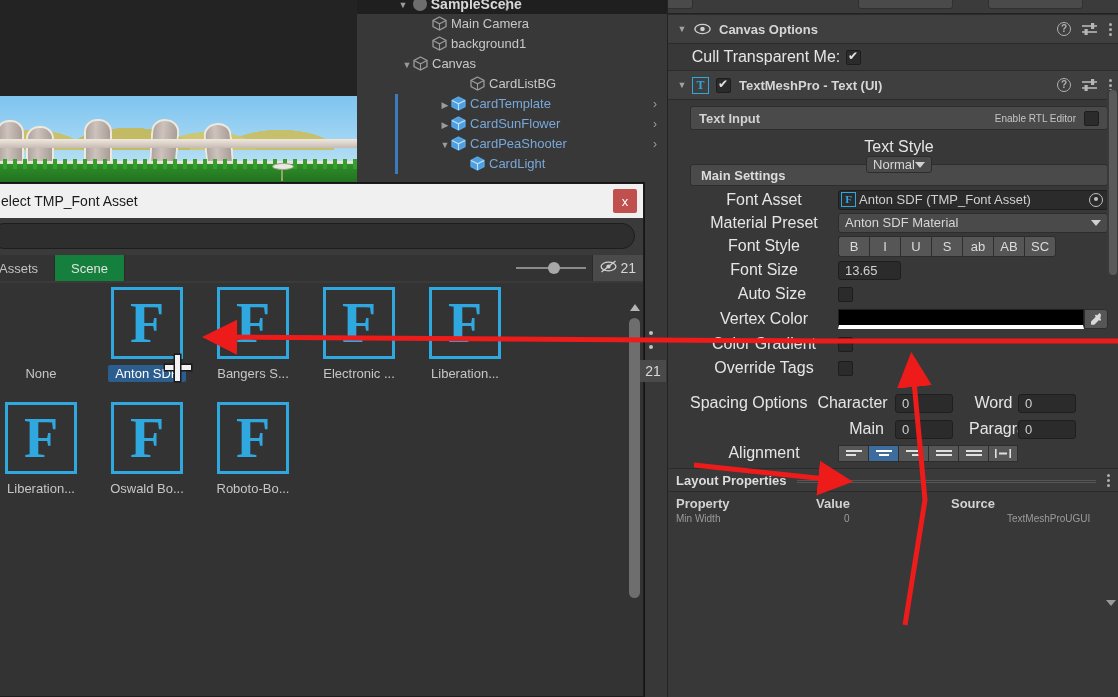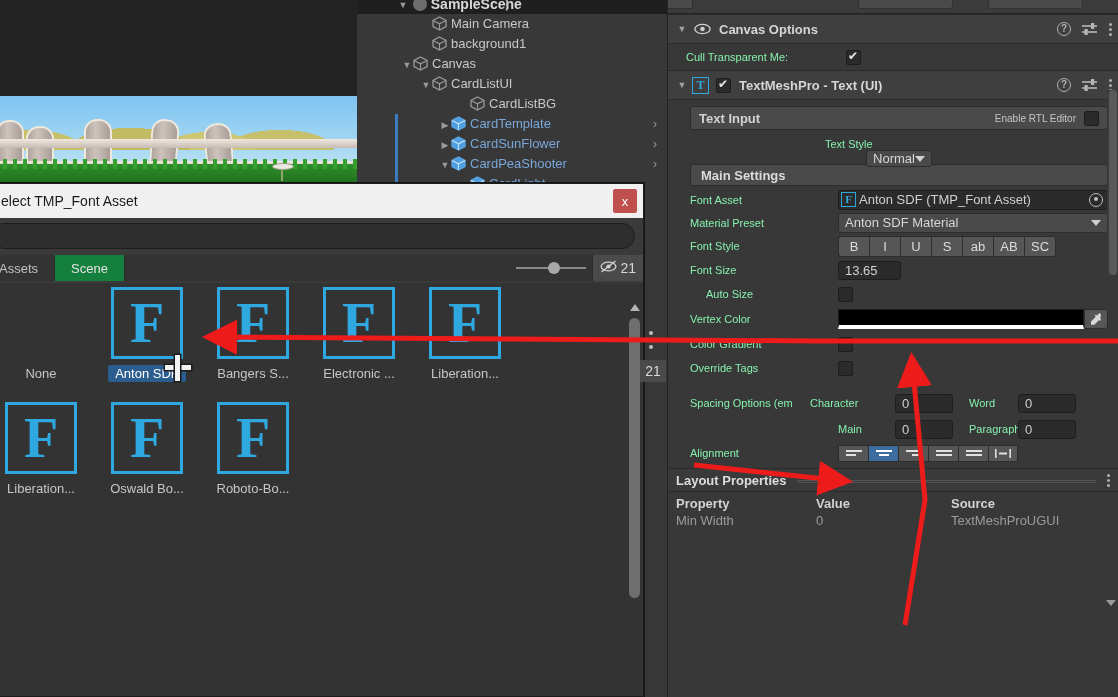--- a/index.html
+++ b/index.html
@@ -133,21 +133,21 @@
     border: 1px solid #1d1d1d; border-radius: 2px;
     position: relative; flex: none;
   }
   .cb.checked::after {
     content: "\2714"; position: absolute; left: 1px; top: -2px;
     color: #e5e5e5; font-size: 12px;
   }
   .row {
     display: flex; align-items: center; height: 22px; padding: 0 6px 0 26px;
   }
-  .lbl { color: #86efac; font-size: 11px; }
+  .lbl { color: #e5e5e5; font-size: 16px; text-align: center; }
   .lbl.w160 { width: 160px; flex: none; overflow: hidden; white-space: nowrap; }
 
   .subpanel { padding: 6px 10px 2px 22px; }
   .text-input-header {
     height: 24px; background: #4a4a4a; border: 1px solid #2d2d2d;
     border-radius: 3px; display: flex; align-items: center;
     padding: 0 8px; margin-bottom: 8px;
   }
   .text-input-header .ti-label { font-size: 13px; font-weight: bold; color: #d2d2d2; }
   .text-input-header .rtl { margin-left: auto; display: flex; align-items: center; gap: 8px; }
@@ -226,21 +226,21 @@
   .layout-bar {
     display: flex; align-items: center; height: 24px; background: #3a3a3a;
     border-top: 1px solid #2b2b2b; border-bottom: 1px solid #2b2b2b;
     padding: 0 8px; margin-top: 2px;
   }
   .layout-bar .lt {
     font-size: 13px; font-weight: bold; color: #dcdcdc; margin-right: 10px;
   }
   .layout-bar .rule { flex: 1; height: 1px; background: #555; box-shadow: 0 2px 0 #555; }
   .lp-head { display: flex; padding: 4px 8px 0 8px; font-size: 13px; font-weight: bold; color: #d2d2d2; }
-  .lp-row { display: flex; padding: 2px 8px 0 8px; font-size: 13px; color: #9b9b9b; }
+  .lp-row { display: flex; padding: 2px 8px 0 8px; font-size: 10px; color: #9b9b9b; gap: 28px; }
   .lp-c1 { width: 140px; } .lp-c2 { width: 135px; } .lp-c3 { flex: 1; }
   .insp-scroll {
     position: absolute; right: 0; top: 90px; width: 11px; height: 185px;
     background: #3a3a3a;
   }
   .insp-scroll i {
     position: absolute; left: 2px; top: 0; width: 8px; height: 100%;
     background: #5a5a5a; border-radius: 4px; display: block;
   }
   .insp-arrow-dn {
@@ -394,24 +394,20 @@
               <path d="M1 4.4 L7.5 7.8 L14 4.4 M7.5 7.8 L7.5 14" fill="none" stroke="#9a9a9a" stroke-width="1.1"></path>
             </svg></span><span class="hname">Main Camera</span></div>
         <div class="hrow" style="padding-left: 63px;"><span class="twisty"></span><span class="cube-ico"><svg width="15" height="15" viewBox="0 0 15 15">
               <path d="M7.5 1 L14 4.4 L14 10.6 L7.5 14 L1 10.6 L1 4.4 Z" fill="none" stroke="#9a9a9a" stroke-width="1.3"></path>
               <path d="M1 4.4 L7.5 7.8 L14 4.4 M7.5 7.8 L7.5 14" fill="none" stroke="#9a9a9a" stroke-width="1.1"></path>
             </svg></span><span class="hname">background1</span></div>
         <div class="hrow" style="padding-left: 44px;"><span class="twisty">▼</span><span class="cube-ico"><svg width="15" height="15" viewBox="0 0 15 15">
               <path d="M7.5 1 L14 4.4 L14 10.6 L7.5 14 L1 10.6 L1 4.4 Z" fill="none" stroke="#9a9a9a" stroke-width="1.3"></path>
               <path d="M1 4.4 L7.5 7.8 L14 4.4 M7.5 7.8 L7.5 14" fill="none" stroke="#9a9a9a" stroke-width="1.1"></path>
             </svg></span><span class="hname">Canvas</span></div>
-        <div class="hrow" style="padding-left: 63px;"><span class="twisty">▼</span><span class="cube-ico"><svg width="15" height="15" viewBox="0 0 15 15">
-              <path d="M7.5 1 L14 4.4 L14 10.6 L7.5 14 L1 10.6 L1 4.4 Z" fill="none" stroke="#9a9a9a" stroke-width="1.3"></path>
-              <path d="M1 4.4 L7.5 7.8 L14 4.4 M7.5 7.8 L7.5 14" fill="none" stroke="#9a9a9a" stroke-width="1.1"></path>
-            </svg></span><span class="hname">CardListUI</span></div>
         <div class="hrow" style="padding-left: 101px;"><span class="twisty"></span><span class="cube-ico"><svg width="15" height="15" viewBox="0 0 15 15">
               <path d="M7.5 1 L14 4.4 L14 10.6 L7.5 14 L1 10.6 L1 4.4 Z" fill="none" stroke="#9a9a9a" stroke-width="1.3"></path>
               <path d="M1 4.4 L7.5 7.8 L14 4.4 M7.5 7.8 L7.5 14" fill="none" stroke="#9a9a9a" stroke-width="1.1"></path>
             </svg></span><span class="hname">CardListBG</span></div>
         <div class="hrow sel-bar" style="padding-left: 82px;"><span class="twisty">▶</span><span class="cube-ico"><svg width="15" height="15" viewBox="0 0 15 15">
               <path d="M7.5 1 L14 4.4 L14 10.6 L7.5 14 L1 10.6 L1 4.4 Z" fill="#4f9fe0" stroke="#5aa8e8" stroke-width="1.3"></path>
               <path d="M1 4.4 L7.5 7.8 L14 4.4 M7.5 7.8 L7.5 14" fill="none" stroke="#bfe0f7" stroke-width="1.1"></path>
             </svg></span><span class="hname prefab">CardTemplate</span><span class="chev-right">›</span></div>
         <div class="hrow sel-bar" style="padding-left: 82px;"><span class="twisty">▶</span><span class="cube-ico"><svg width="15" height="15" viewBox="0 0 15 15">
               <path d="M7.5 1 L14 4.4 L14 10.6 L7.5 14 L1 10.6 L1 4.4 Z" fill="#4f9fe0" stroke="#5aa8e8" stroke-width="1.3"></path>

